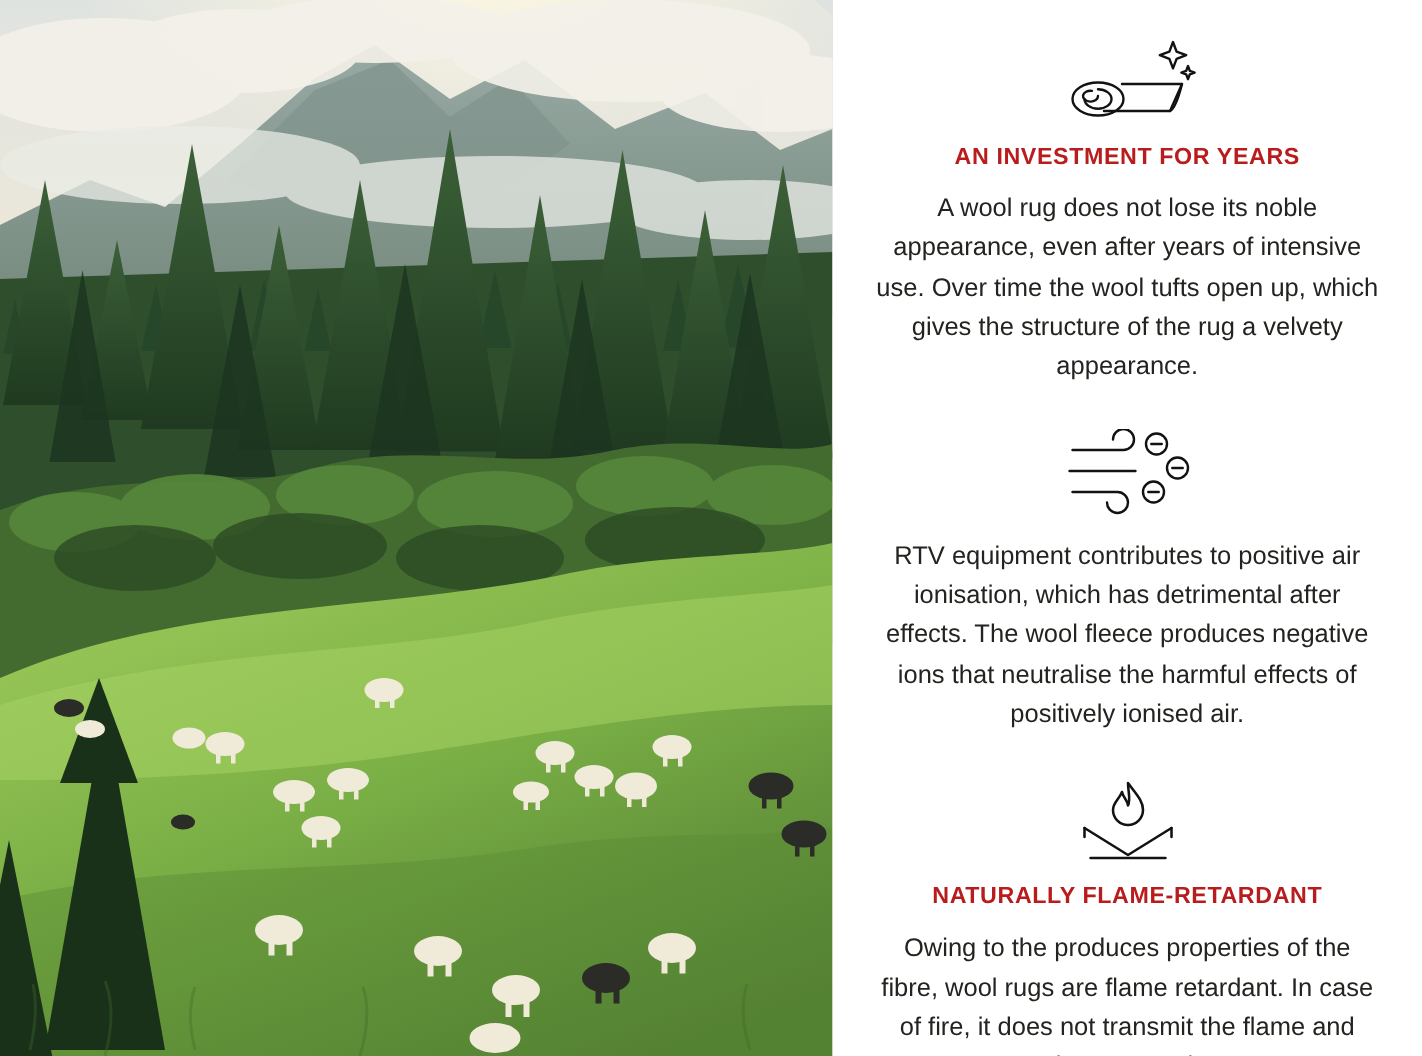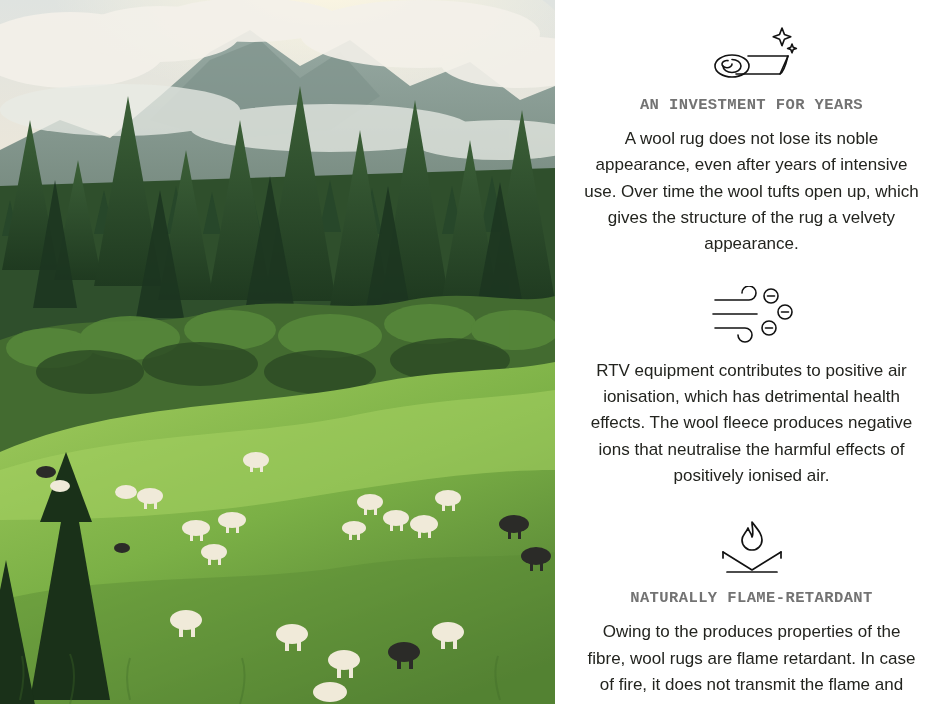--- a/index.html
+++ b/index.html
@@ -66,23 +66,23 @@
   }
   .icon-wrap svg {
     display: block;
   }
 
   .feature-title {
     margin-top: 10px;
     font-size: 15.5px;
     font-weight: bold;
     letter-spacing: 0.4px;
-    color: #737373;
+    color: #b91c1c;
     text-transform: uppercase;
-    font-family: Liberation Mono, monospace;
+    font-family: Liberation Sans, sans-serif;
   }
   .feature-body {
     margin-top: 12px;
     width: 340px;
     font-size: 17px;
     line-height: 1.55;
     color: #23241f;
     font-family: "Liberation Sans", sans-serif;
   }
 </style>
@@ -307,21 +307,21 @@
           <path d="M6 42 h30 a7 7 0 1 1 -7 7"></path>
 
           <circle cx="62" cy="10" r="7"></circle>
             <path d="M58.5 10 h7"></path>
           <circle cx="76" cy="26" r="7"></circle>
             <path d="M72.5 26 h7"></path>
           <circle cx="60" cy="42" r="7"></circle>
             <path d="M56.5 42 h7"></path>
         </svg>
       </div>
-      <div class="feature-body">RTV equipment contributes to positive air ionisation, which has detrimental health effects. The wool fleece produces negative ions that neutralise the harmful effects of positively ionised air.</div>
+      <div class="feature-body">RTV equipment contributes to positive air ionisation, which has detrimental after effects. The wool fleece produces negative ions that neutralise the harmful effects of positively ionised air.</div>
     </div>
 
     <div class="feature feature-3">
       <div class="icon-wrap">
         <svg width="86" height="60" viewBox="0 0 86 60" fill="none" stroke="#121212" stroke-width="1.7" stroke-linecap="round" stroke-linejoin="round">
 
           <path d="M43 4 c6 8 10 12 10 18 a10 10 0 0 1 -20 0 c0 -5 4 -7 6 -12 c1 4 4 6 4 9 c2 -4 0 -9 0 -15 z"></path>
 
           <path d="M14 34 L43 52 L72 34"></path>
           <path d="M14 34 L14 40"></path>

